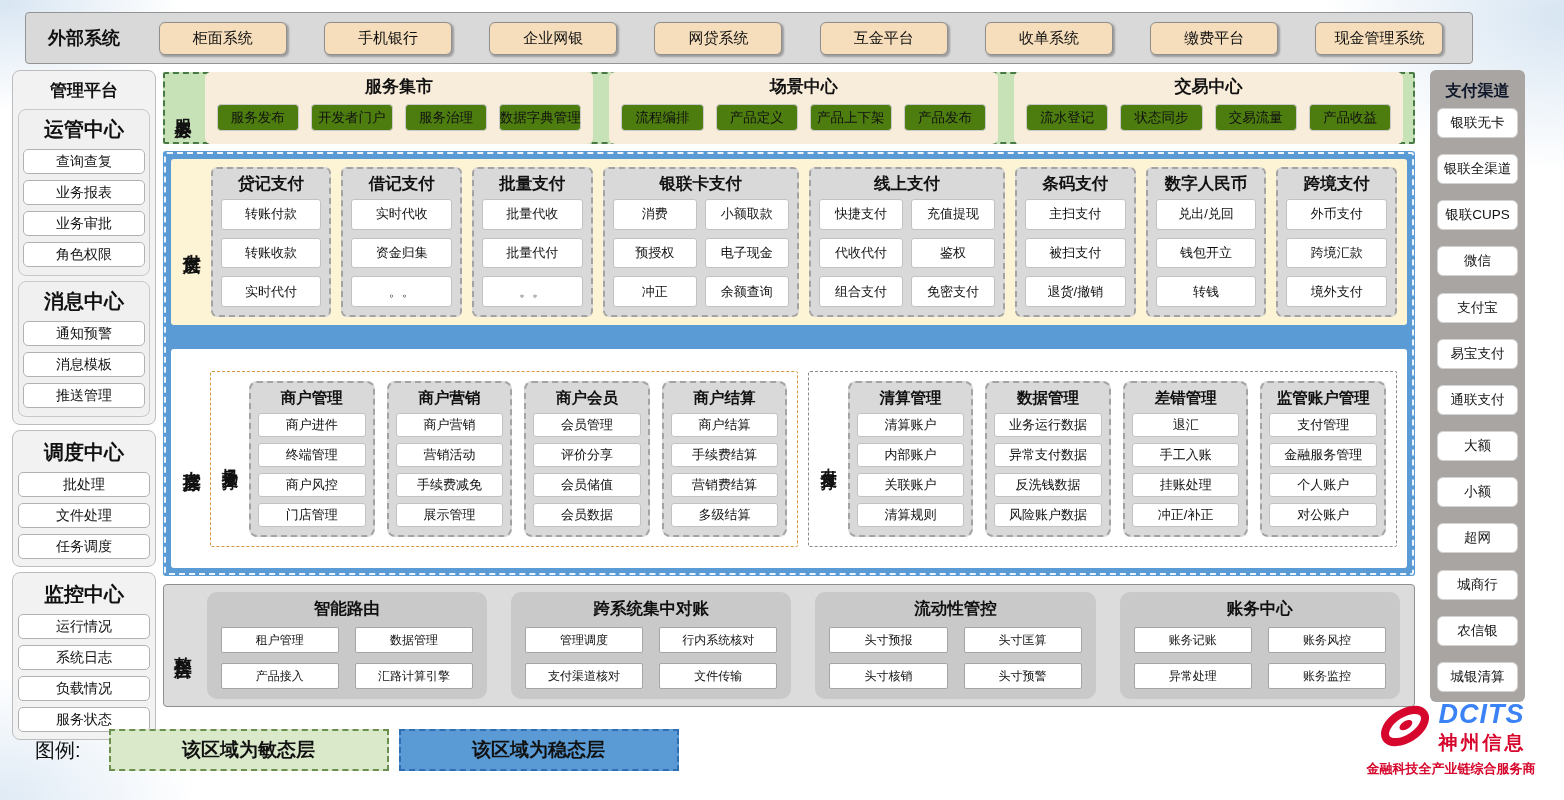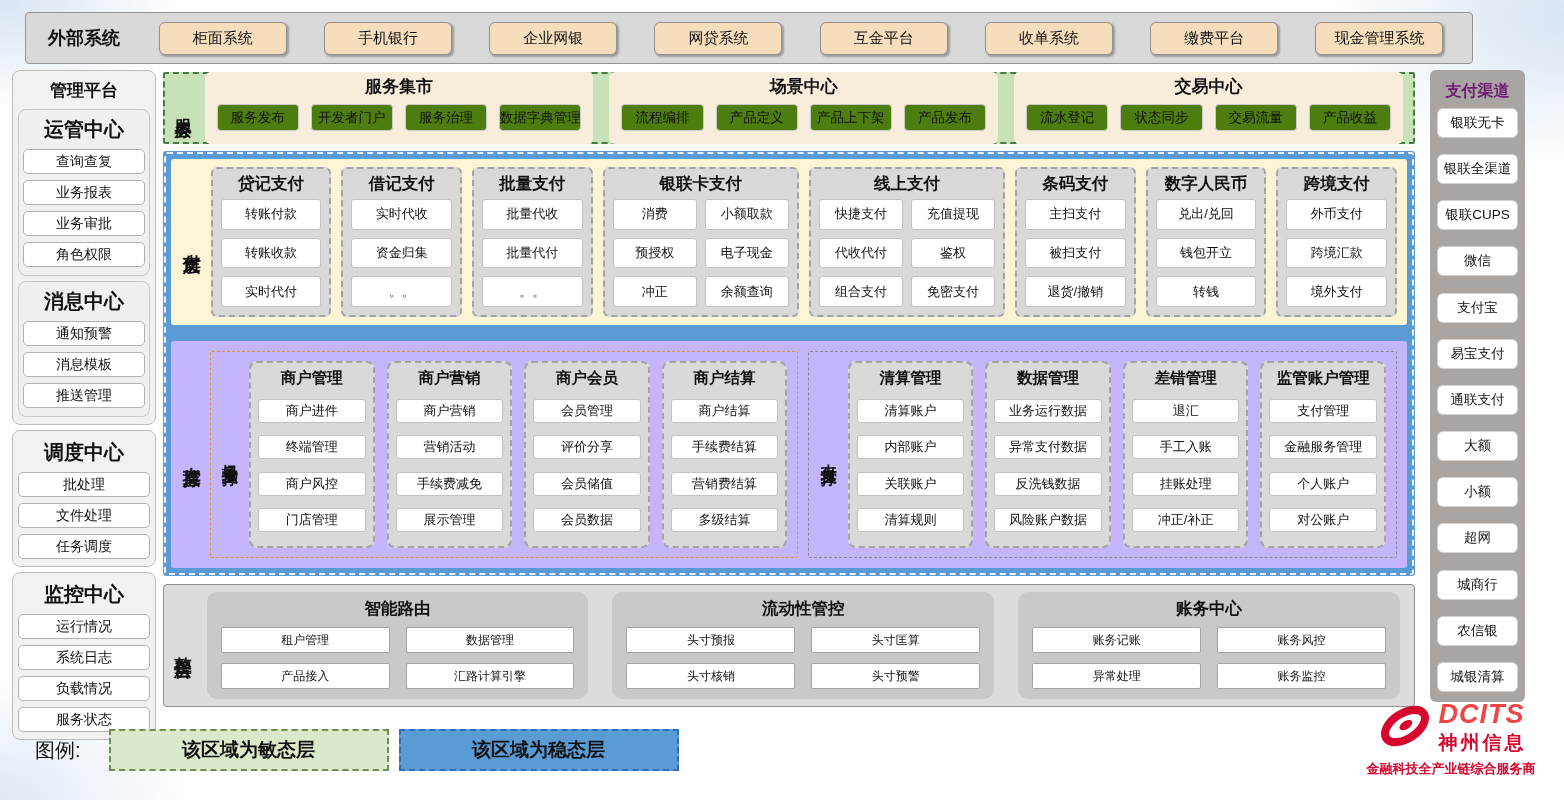--- a/index.html
+++ b/index.html
@@ -50,38 +50,38 @@
   .service-label { font-size:17px; }
   .svc-groups { flex:1; display:flex; gap:16px; }
   .svc-group { flex:1; background:#f8ecda; border-radius:6px; height:72px; padding:3px 12px 8px; }
   .svc-title { text-align:center; font-weight:bold; font-size:17px; margin-bottom:6px; }
   .svc-btns { display:flex; gap:12px; justify-content:center; }
   .svc-btn { flex:1; background:#4d7c0f; border:1px solid #c9c9c9; border-radius:4px; height:27px;
     display:flex; align-items:center; justify-content:center; font-size:13.5px; white-space:nowrap; padding:0 5px; min-width:0; }
 
   
   .stable-wrap { margin-top:7px; height:456px; background:#5b9bd5; border-radius:3px; position:relative;
-    padding:8px; display:flex; flex-direction:column; gap:16px; }
+    padding:8px; display:flex; flex-direction:column; gap:24px; }
   .stable-wrap::after { content:""; position:absolute; inset:1px; border:2px dashed rgba(255,255,255,.9);
     border-radius:3px; pointer-events:none; }
 
   .pay-panel { flex:0 0 166px; background:#fdf4d5; border-radius:3px;
     display:flex; align-items:stretch; gap:9px; padding:8px 10px; }
   .pay-label { font-size:18px; align-self:center; }
   .pay-groups { flex:1; display:flex; gap:10px; }
   .pay-group { flex:1; background:#d9d9d9; border:2px dashed #a3a3a3; border-radius:6px;
     padding:1px 8px 8px; display:flex; flex-direction:column; min-width:0; }
   .pay-group[data-cols="2"] { flex:1.75; }
   .pay-title { text-align:center; font-weight:bold; font-size:16.5px; padding:3px 0 4px; white-space:nowrap; }
   .pay-btns { flex:1; display:grid; grid-template-columns:1fr; gap:8px; }
   .pay-group[data-cols="2"] .pay-btns { grid-template-columns:1fr 1fr; }
   .pay-btn { background:#fff; border:1px solid #c2c2c2; border-radius:3px; min-height:24px;
     display:flex; align-items:center; justify-content:center; font-size:13px; white-space:nowrap; padding:0 3px; }
 
-  .support-panel { flex:1; background:#c4b5fd; border-radius:3px; display:flex; gap:8px; padding:10px; }
+  .support-panel { flex:1; background:#ffffff; border-radius:3px; display:flex; gap:8px; padding:10px;align-items:center; }
   .support-label { font-size:18px; align-self:center; }
   .zones { flex:1; display:flex; gap:10px; }
   .zone { flex:1; border:1.5px dashed #999; border-radius:2px; display:flex; gap:10px; padding:9px 10px; }
   .zone[data-zstyle="orange"] { border-color:#d9973d; }
   .zone[data-zstyle="gray"]   { border-color:#8a8a8a; }
   .zone-label { font-size:16px; align-self:center; }
   .zone-groups { flex:1; display:flex; gap:12px; }
   .sup-group { flex:1; background:#d9d9d9; border:2px dashed #a3a3a3; border-radius:8px;
     padding:1px 7px 8px; display:flex; flex-direction:column; min-width:0; }
   .sup-title { text-align:center; font-weight:bold; font-size:15.5px; padding:4px 0 2px; white-space:nowrap; }
@@ -96,38 +96,38 @@
   .int-groups { flex:1; display:flex; gap:24px; }
   .int-group { flex:1; background:#c9c9c9; border-radius:10px; padding:2px 14px 10px; }
   .int-title { text-align:center; font-weight:bold; font-size:16.5px; padding:4px 0 7px; white-space:nowrap; }
   .int-btns { display:grid; grid-template-columns:1fr 1fr; gap:10px 16px; }
   .int-btn { background:#fff; border:1px solid #a5a5a5; border-radius:2px; height:26px;
     display:flex; align-items:center; justify-content:center; font-size:12px; white-space:nowrap; }
 
   
   .right-col { position:absolute; left:1430px; top:70px; width:95px; height:632px;
     background:#a8a5a2; border-radius:6px; padding:8px 7px 10px; display:flex; flex-direction:column; }
-  .rc-title { color:#701a75; font-weight:bold; font-size:16px; text-align:center; padding:3px 0 2px; white-space:nowrap; }
+  .rc-title { color:#0f172a; font-weight:bold; font-size:16px; text-align:center; padding:3px 0 2px; white-space:nowrap; }
   .rc-items { flex:1; display:flex; flex-direction:column; justify-content:space-between; margin-top:4px; }
   .rc-btn { flex:0 0 30px; background:#fff; border:1px solid #d2d2d2; border-radius:6px;
     display:flex; align-items:center; justify-content:center; font-size:13.5px; white-space:nowrap; }
 
   
   .legend-row { position:absolute; left:35px; top:729px; display:flex; align-items:center; }
   .legend-label { font-size:20px; margin-right:28px; }
   .legend-box { width:280px; height:42px; display:flex; align-items:center; justify-content:center;
     font-size:19px; font-weight:600; }
   .legend-agile  { background:#d9e9c9; border:2px dashed #6a8f4f; margin-right:10px; }
   .legend-stable { background:#5b9bd5; border:2px dashed #2f6db5; }
 
   
   .logo { position:absolute; right:18px; top:700px; width:190px; }
   .logo-top { display:flex; align-items:center; justify-content:center; gap:5px; }
   .logo-texts { display:flex; flex-direction:column; align-items:flex-start; }
-  .logo-name { font-size:27px; font-weight:bold; font-style:italic; color:#ef4444; line-height:1; letter-spacing:1px; }
+  .logo-name { font-size:27px; font-weight:bold; font-style:italic; color:#3b82f6; line-height:1; letter-spacing:1px; }
   .logo-company { font-size:19px; font-weight:bold; color:#d6062c; letter-spacing:3px; margin-top:2px; }
   .logo-tagline { font-size:13px; font-weight:bold; color:#d6062c; margin-top:4px; text-align:center; white-space:nowrap; }
 </style>
 </head>
 <body>
 
 <div class="topbar">
   <div class="topbar-label">外部系统</div>
   <div class="topbar-systems">
 
@@ -423,20 +423,30 @@
     <div class="int-groups">
 
     <div class="int-group">
           <div class="int-title">智能路由</div>
           <div class="int-btns">
 
           <div class="int-btn">租户管理</div>
             <div class="int-btn">数据管理</div>
             <div class="int-btn">产品接入</div>
             <div class="int-btn">汇路计算引擎</div>
+          </div>
+        </div>
+        <div class="int-group">
+          <div class="int-title">跨系统集中对账</div>
+          <div class="int-btns">
+
+          <div class="int-btn">管理调度</div>
+            <div class="int-btn">行内系统核对</div>
+            <div class="int-btn">支付渠道核对</div>
+            <div class="int-btn">文件传输</div>
           </div>
         </div>
         <div class="int-group">
           <div class="int-title">流动性管控</div>
           <div class="int-btns">
 
           <div class="int-btn">头寸预报</div>
             <div class="int-btn">头寸匡算</div>
             <div class="int-btn">头寸核销</div>
             <div class="int-btn">头寸预警</div>

